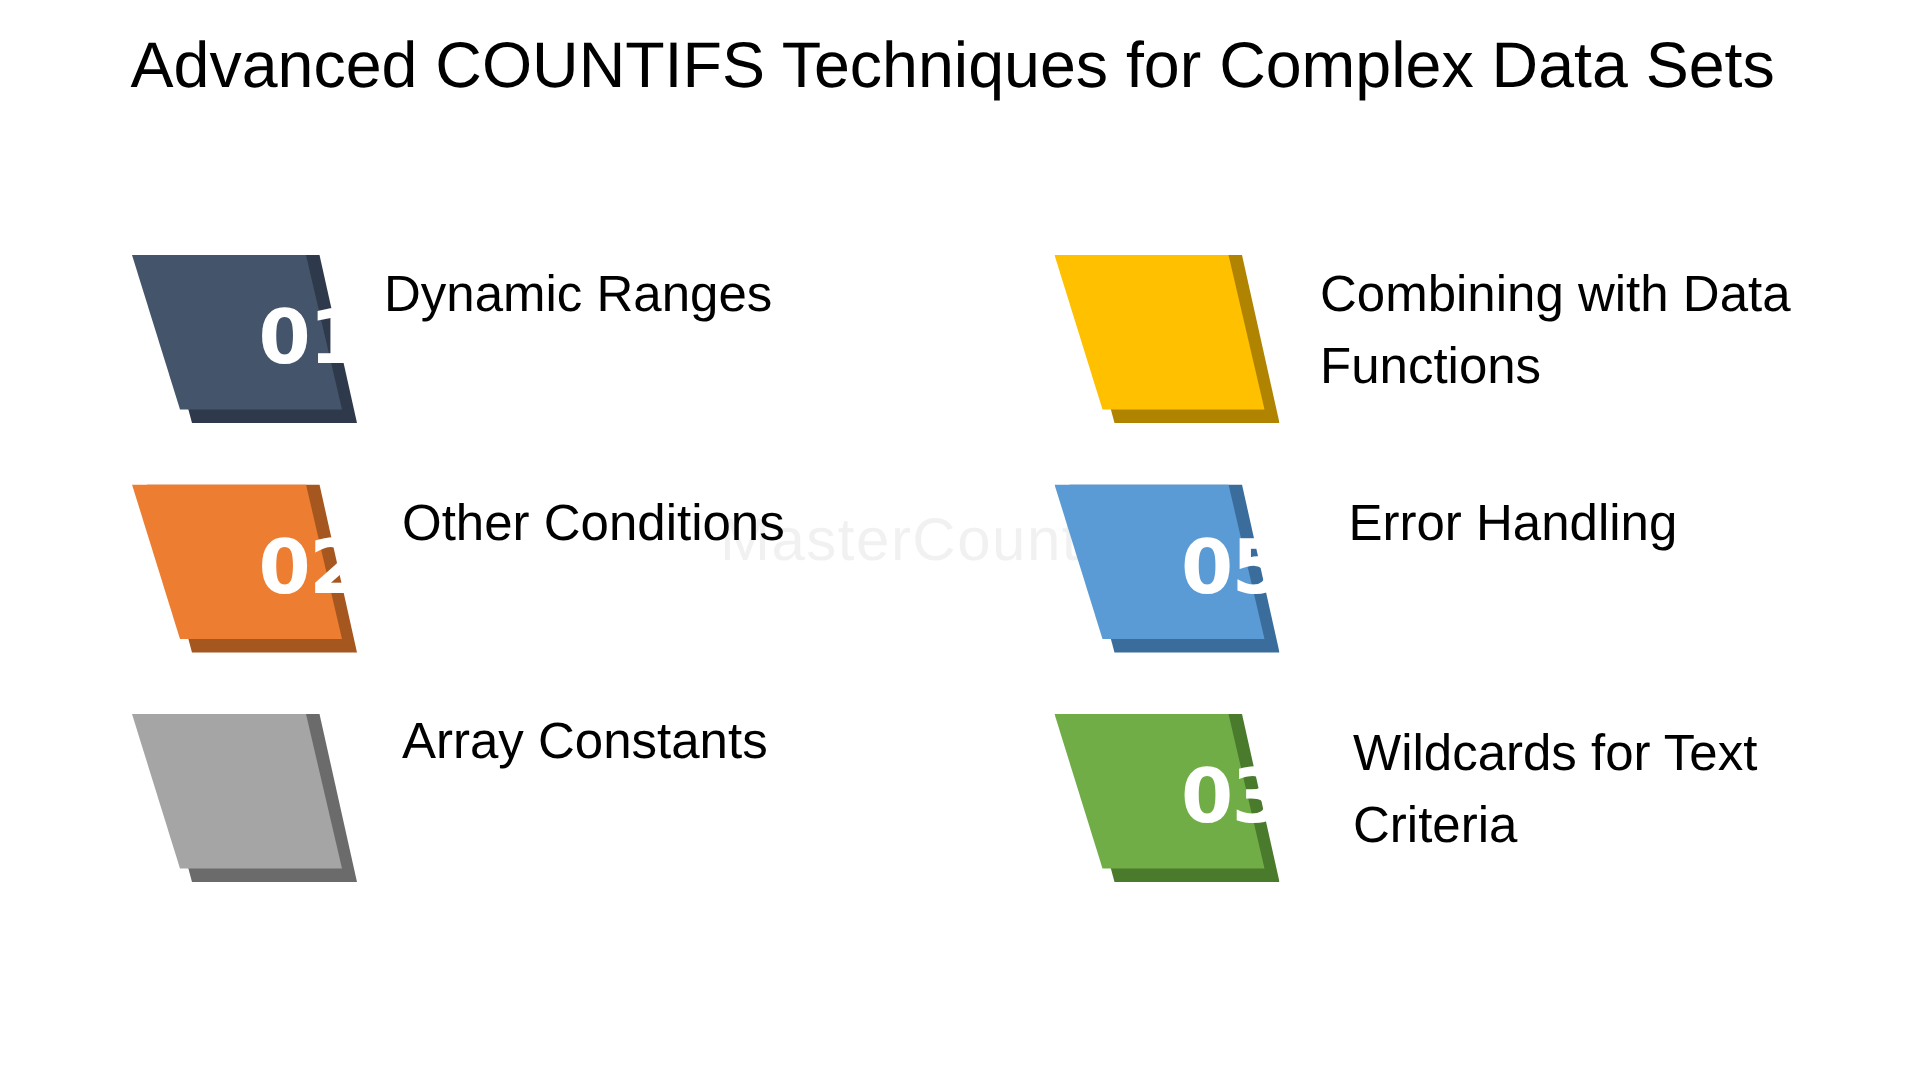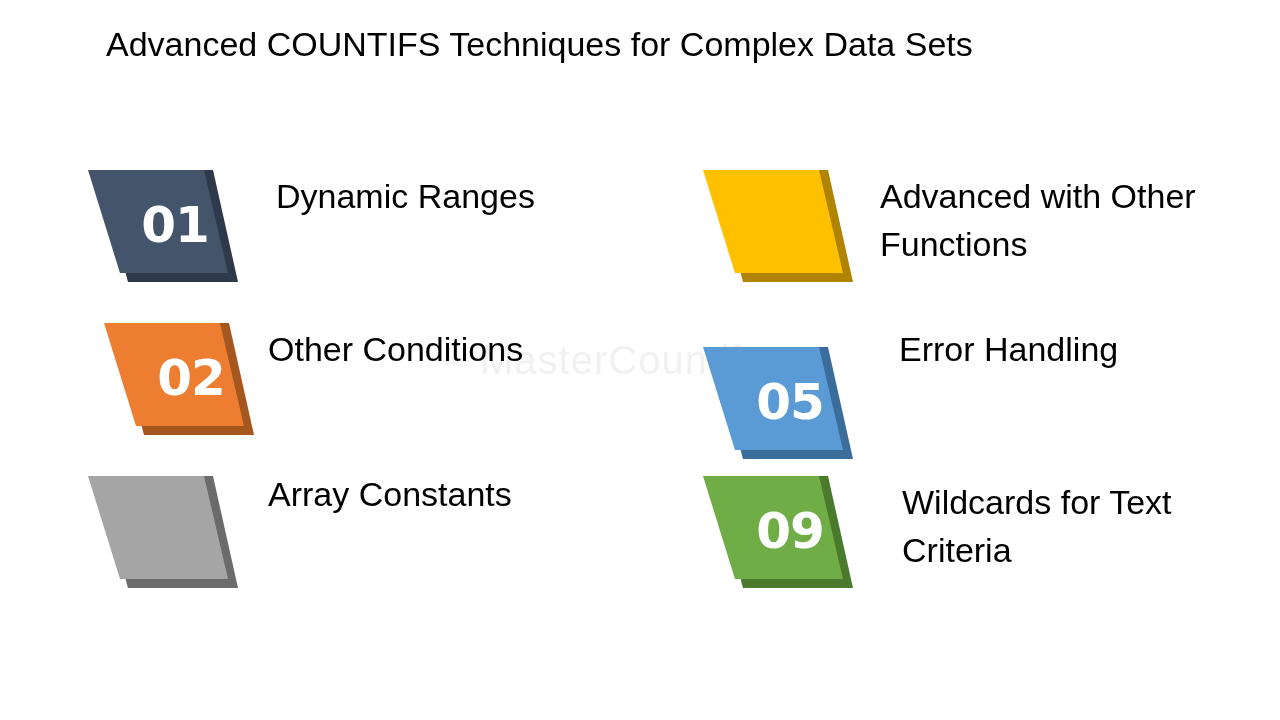--- a/index.html
+++ b/index.html
@@ -1,22 +1,22 @@
 <!DOCTYPE html>
 <html><head>
 <meta charset="utf-8">
 <style>
   html, body { margin:0; padding:0; }
   body { width:1280px; height:720px; background:#ffffff; position:relative; overflow:hidden;
          font-family:"Liberation Sans", sans-serif; color:#000; }
-  .title { position:absolute; left:106px; top:20px; font-size:34px; line-height:48px; white-space:nowrap; }
+  .title { position:absolute; left:87px; top:20px; font-size:43px; line-height:48px; white-space:nowrap; }
   .item { position:absolute; }
   .badge { position:absolute; width:150px; height:114px; }
   .badge svg { position:absolute; left:0; top:0; }
-  .badge .num { position:absolute; left:22px; top:16px; width:130px; height:78px; text-align:center;
+  .badge .num { position:absolute; left:22px; top:16px; width:130px; height:78px; text-align:right;
                 font-family:"DejaVu Sans", sans-serif; font-weight:bold; font-size:50px; line-height:78px;
                 color:#ffffff; letter-spacing:-1px; }
   .label { position:absolute; font-size:34px; line-height:48px; width:380px; }
   .watermark { position:absolute; left:480px; top:338px; font-size:40px; color:rgba(180,180,180,0.18);
                letter-spacing:1px; white-space:nowrap; }
 </style>
 </head>
 <body>
 
 <div class="title">Advanced COUNTIFS Techniques for Complex Data Sets</div>
@@ -24,24 +24,24 @@
 
 <div id="items">
     <div class="item">
       <div class="badge" style="left: 88px; top: 170px;">
         <svg width="150" height="114" viewBox="0 0 150 114">
           <polygon points="10,0 125,0 150,112 40,112" fill="#2e3a4b"></polygon>
           <polygon points="0,0 116,0 140,103 32,103" fill="#44546a"></polygon>
         </svg>
         <div class="num">01</div>
       </div>
-      <div class="label" style="left: 276px; top: 172px;">Dynamic Ranges</div>
+      <div class="label" style="left: 256px; top: 172px;">Dynamic Ranges</div>
     </div>
     <div class="item">
-      <div class="badge" style="left: 104px; top: 323px;">
+      <div class="badge" style="left: 88px; top: 323px;">
         <svg width="150" height="114" viewBox="0 0 150 114">
           <polygon points="10,0 125,0 150,112 40,112" fill="#a6561f"></polygon>
           <polygon points="0,0 116,0 140,103 32,103" fill="#ed7d31"></polygon>
         </svg>
         <div class="num">02</div>
       </div>
       <div class="label" style="left: 268px; top: 325px;">Other Conditions</div>
     </div>
     <div class="item">
       <div class="badge" style="left: 88px; top: 476px;">
@@ -52,35 +52,35 @@
       </div>
       <div class="label" style="left: 268px; top: 470px;">Array Constants</div>
     </div>
     <div class="item">
       <div class="badge" style="left: 703px; top: 170px;">
         <svg width="150" height="114" viewBox="0 0 150 114">
           <polygon points="10,0 125,0 150,112 40,112" fill="#b08400"></polygon>
           <polygon points="0,0 116,0 140,103 32,103" fill="#ffc000"></polygon>
         </svg>
       </div>
-      <div class="label" style="left: 880px; top: 172px;">Advanced with Other Functions</div>
+      <div class="label" style="left: 880px; top: 172px;">Combining with Data Functions</div>
     </div>
     <div class="item">
-      <div class="badge" style="left: 703px; top: 323px; margin-top: 24px;">
+      <div class="badge" style="left: 703px; top: 323px;">
         <svg width="150" height="114" viewBox="0 0 150 114">
           <polygon points="10,0 125,0 150,112 40,112" fill="#3a6d9c"></polygon>
           <polygon points="0,0 116,0 140,103 32,103" fill="#5b9bd5"></polygon>
         </svg>
         <div class="num">05</div>
       </div>
       <div class="label" style="left: 899px; top: 325px;">Error Handling</div>
     </div>
     <div class="item">
       <div class="badge" style="left: 703px; top: 476px;">
         <svg width="150" height="114" viewBox="0 0 150 114">
           <polygon points="10,0 125,0 150,112 40,112" fill="#4a7a2c"></polygon>
           <polygon points="0,0 116,0 140,103 32,103" fill="#70ad47"></polygon>
         </svg>
-        <div class="num">09</div>
+        <div class="num">03</div>
       </div>
       <div class="label" style="left: 880px; top: 478px; margin-left: 22px;">Wildcards for Text Criteria</div>
     </div>
   </div>
 
 </body></html>

